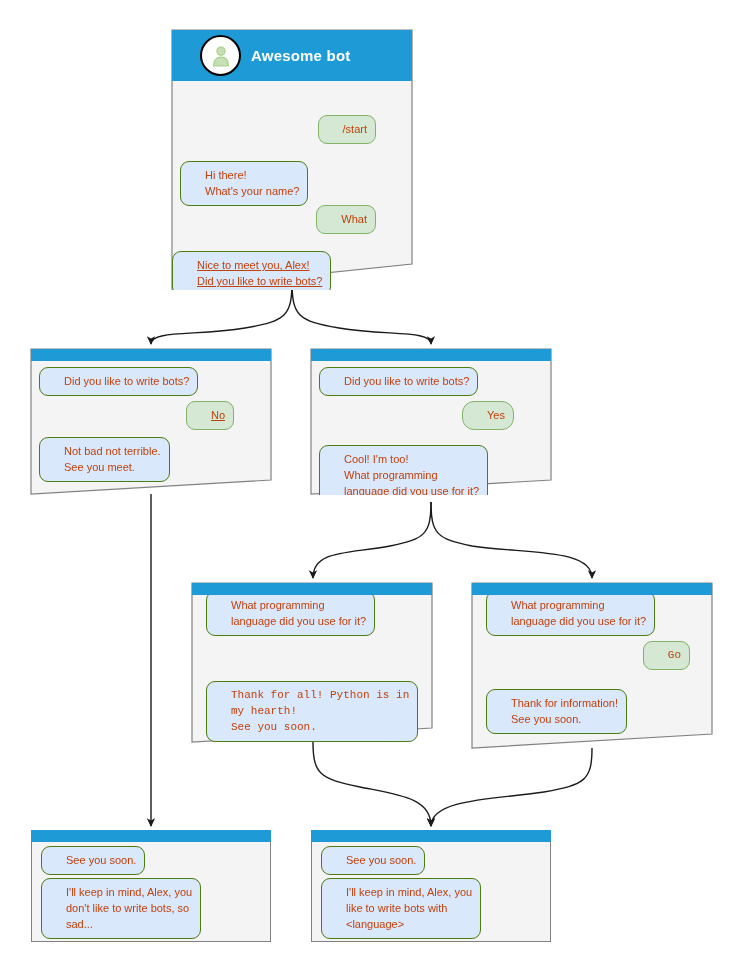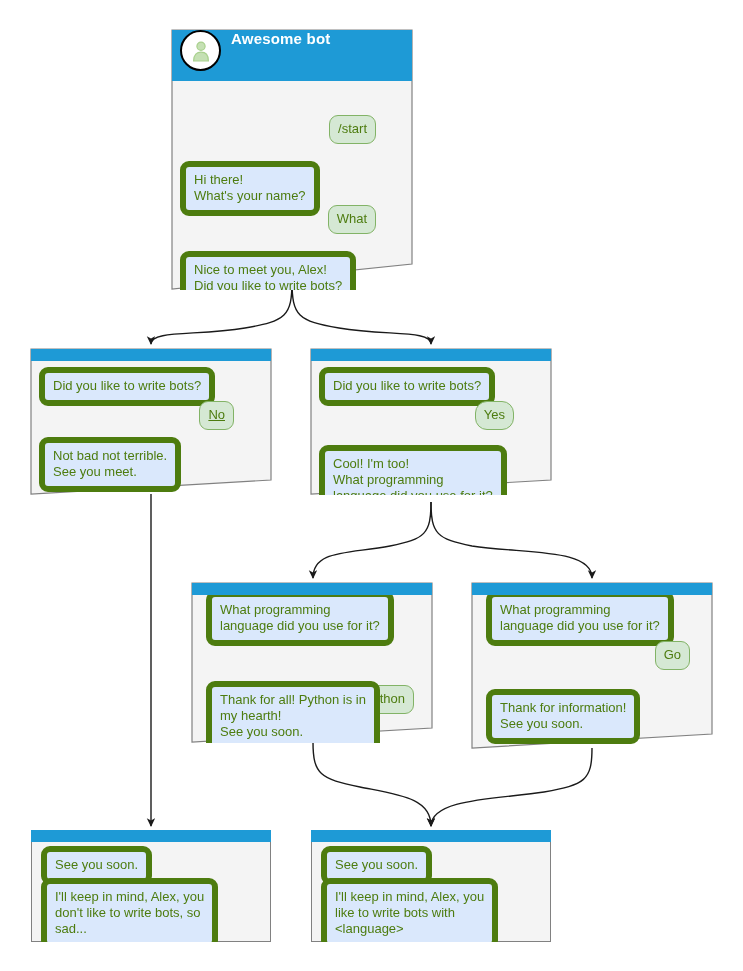--- a/index.html
+++ b/index.html
@@ -31,48 +31,48 @@
     position:absolute;left:0;top:0;height:12px;width:100%;
     background:#1e9ad6;
     box-sizing:border-box;
   }
   .card.big .hdr{height:51px;}
   .card .body{position:absolute;left:0;right:0;top:12px;bottom:0;}
   .card.big .body{top:51px;}
 
   .hdrinner{
     position:absolute;left:0;top:0;width:100%;height:100%;
-    display:flex;gap:10px;padding-left:8px;
+    display:flex;align-items:center;gap:10px;padding-left:28px;
     box-sizing:border-box;
   }
   .avatar{
     width:41px;height:41px;border-radius:50%;
     background:#ffffff;border:2px solid #000000;
     box-sizing:border-box;
     display:flex;align-items:center;justify-content:center;
     flex:0 0 auto;
   }
   .bottitle{
     color:#ffffff;font-size:15px;font-weight:bold;letter-spacing:.2px;
     white-space:nowrap;
   }
 
   
   .bubbles{position:absolute;left:0;top:0;right:0;bottom:0;}
   .bub{
     position:absolute;
     border-radius:9px;
     box-sizing:border-box;
-    font-size:13px;
+    font-size:11px;
     line-height:16px;
-    color:#4d7c0f;
-    padding:5px 8px 6px 8px;
+    color:#c2410c;
+    padding:5px 8px 6px 24px;
     white-space:pre-line;
   }
-  .bub.in{ background:#dae8fc; border:6px solid #4d7c0f; }
+  .bub.in{ background:#dae8fc; border:1px solid #4d7c0f; }
   .bub.out{ background:#d5e8d4; border:1px solid #82b366; }
   .clipbox{position:absolute;left:0;top:0;right:0;bottom:0;overflow:hidden;}
 </style>
 </head>
 <body>
 
 <div id="stage">
 
   <svg id="wires" viewBox="0 0 743 971" width="743" height="971">
     <defs>
@@ -111,21 +111,21 @@
         <div class="bottitle">Awesome bot</div>
       </div>
     </div>
     <div class="body">
       <div class="clipbox">
         <div class="bubbles">
           <div class="bub out" style="right:36px;top:34px;">/start</div>
           <div class="bub in" style="left:8px;top:80px;">Hi there!
 What's your name?</div>
           <div class="bub out" style="right:36px;top:124px;">What</div>
-          <div class="bub in" style="left:8px;top:170px;">Nice to meet you, Alex!
+          <div class="bub in" style="left:0;top:170px;text-decoration:underline;">Nice to meet you, Alex!
 Did you like to write bots?</div>
         </div>
       </div>
     </div>
   </div>
 
   <div class="card skewed" style="left:31px;top:349px;width:240px;height:146px;">
     <svg class="skinshape" viewBox="0 0 240 146" preserveAspectRatio="none">
       <polygon points="0,0 240,0 240,131 0,145" fill="#f4f4f4" stroke="#818181" stroke-width="1.2"></polygon>
     </svg>
@@ -164,39 +164,39 @@
     <svg class="skinshape" viewBox="0 0 240 160" preserveAspectRatio="none">
       <polygon points="0,0 240,0 240,145 0,159" fill="#f4f4f4" stroke="#818181" stroke-width="1.2"></polygon>
     </svg>
     <div class="hdr"></div>
     <div class="body">
       <div class="clipbox">
         <div class="bubbles">
           <div class="bub in" style="left:14px;top:-4px;">What programming
 language did you use for it?</div>
           <div class="bub out" style="right:18px;top:46px;margin-top:44px;">Python</div>
-          <div class="bub in" style="left:14px;top:86px;">Thank for all! Python is in
+          <div class="bub in" style="left:14px;top:86px;font-family:Liberation Mono, monospace;">Thank for all! Python is in
 my hearth!
 See you soon.</div>
         </div>
       </div>
     </div>
   </div>
 
   <div class="card skewed" style="left:472px;top:583px;width:240px;height:166px;">
     <svg class="skinshape" viewBox="0 0 240 166" preserveAspectRatio="none">
       <polygon points="0,0 240,0 240,151 0,165" fill="#f4f4f4" stroke="#818181" stroke-width="1.2"></polygon>
     </svg>
     <div class="hdr"></div>
     <div class="body">
       <div class="clipbox">
         <div class="bubbles">
           <div class="bub in" style="left:14px;top:-4px;">What programming
 language did you use for it?</div>
-          <div class="bub out" style="right:22px;top:46px;">Go</div>
+          <div class="bub out" style="right:22px;top:46px;font-family:Liberation Mono, monospace;">Go</div>
           <div class="bub in" style="left:14px;top:86px;margin-top:8px;">Thank for information!
 See you soon.</div>
         </div>
       </div>
     </div>
   </div>
 
   <div class="card" style="left:31px;top:830px;width:240px;height:112px;">
     <div class="skin"></div>
     <div class="hdr"></div>

